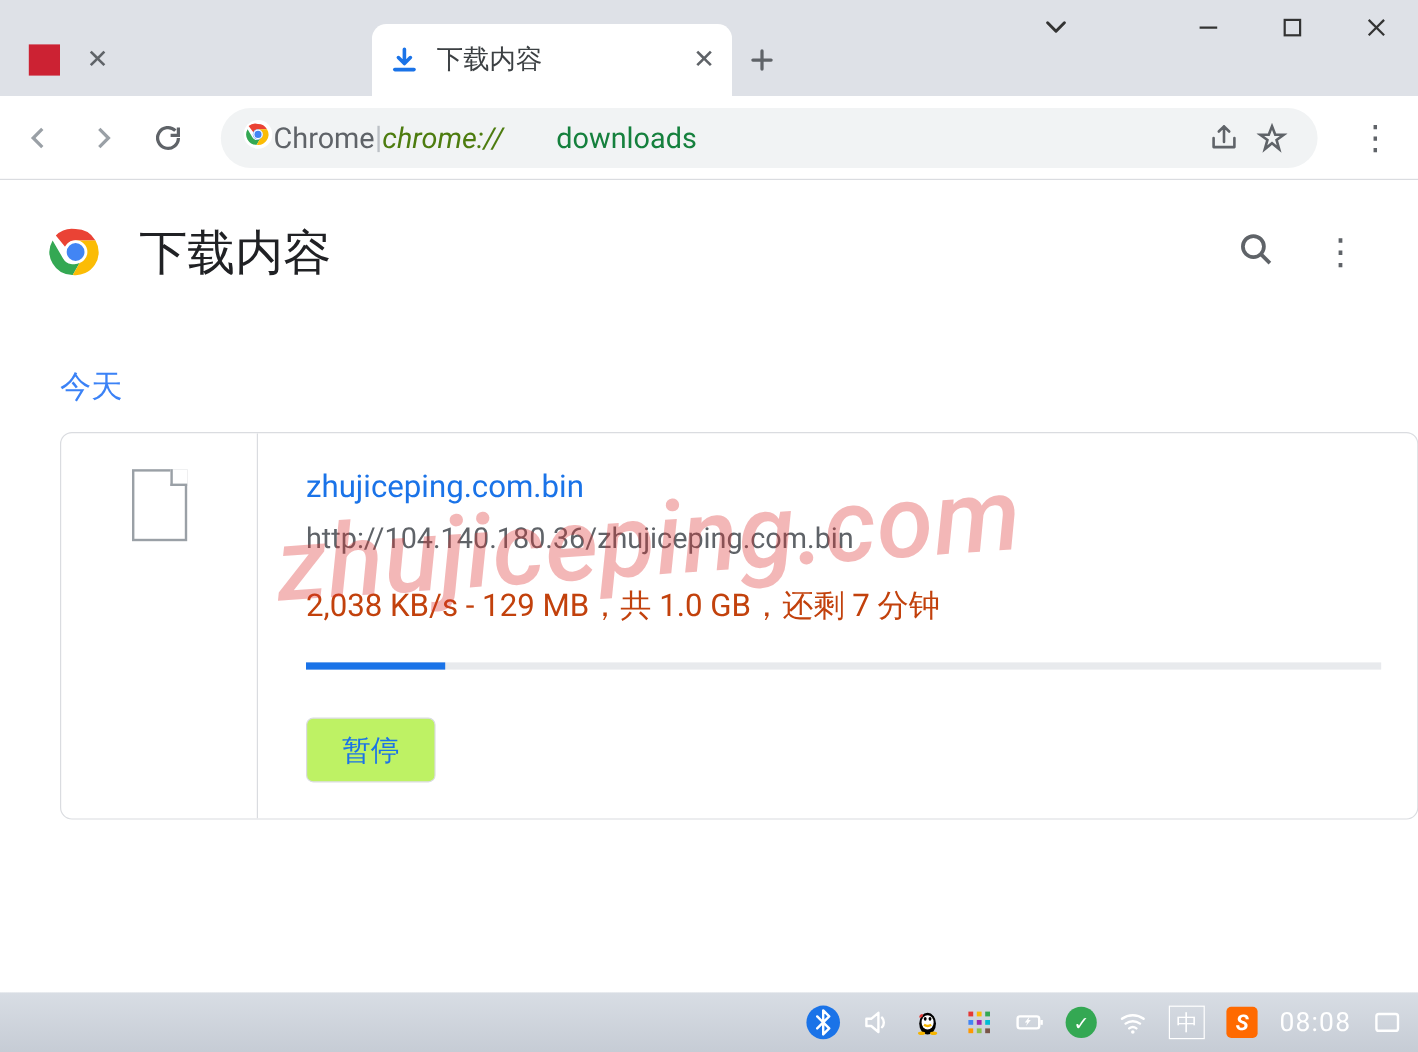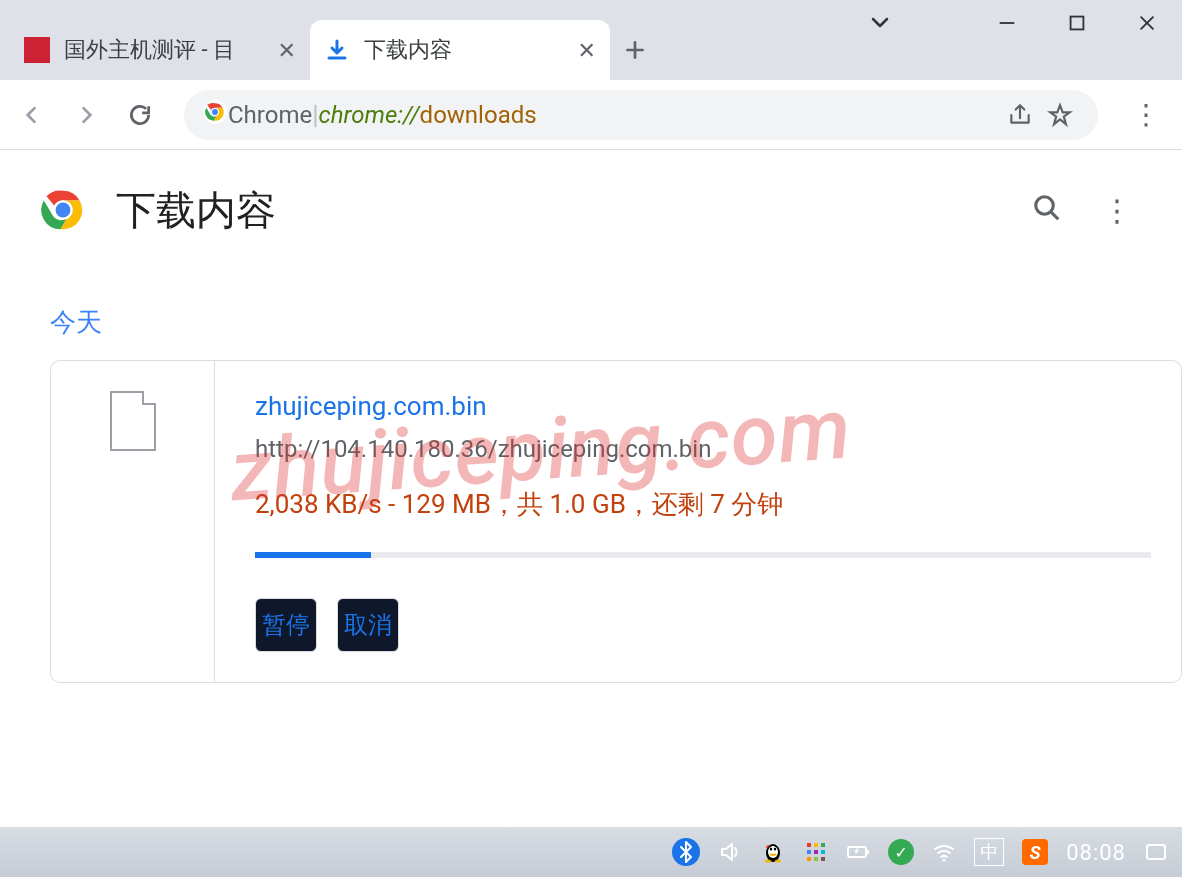--- a/index.html
+++ b/index.html
@@ -25,21 +25,21 @@
 
   
   .toolbar { height: 70px; background:#fff; border-bottom:1px solid #dadce0; display:flex; align-items:center; padding:0 12px; gap:14px; }
   .toolbar .nav-btn { width:40px; height:40px; display:flex; align-items:center; justify-content:center; color:#9aa0a6; cursor:pointer; }
   .toolbar .nav-btn.enabled { color:#5f6368; }
   .toolbar .nav-btn svg { width:26px; height:26px; stroke: currentColor; fill:none; stroke-width:2.5; }
   .omnibox { flex:1; height:50px; background:#f1f3f4; border-radius:25px; display:flex; align-items:center; padding:0 18px; font-size:24px; color:#5f6368; margin-left:10px; margin-right:10px; }
   .omnibox .chrome-logo { width:26px; height:26px; }
   .omnibox .sep { color:#bdc1c6; font-size:26px; }
   .omnibox .url-prefix { color:#4d7c0f;font-style:italic; }
-  .omnibox .url-bold { color:#a16207; font-weight:400; }
+  .omnibox .url-bold { color:#15803d; font-weight:400;margin-left:44px; }
   .toolbar .icon-btn { width:40px; height:40px; display:flex; align-items:center; justify-content:center; color:#5f6368; cursor:pointer; }
   .toolbar .icon-btn svg { width:26px; height:26px; stroke:currentColor; fill:none; stroke-width:2; }
   .menu-dots { font-size:28px; color:#5f6368; cursor:pointer; padding:0 10px; }
 
   
   .content { background:#fff; height: calc(877px - 80px - 70px - 50px); overflow:hidden; position:relative; }
   .page-header { display:flex; align-items:center; padding: 20px 40px 0 40px; height:100px; }
   .page-header .chrome-ball { width:46px; height:46px; margin-right:30px; }
   .page-header h1 { font-size:40px; font-weight:400; color:#202124; margin:0; flex:1; }
   .page-header .hicon { color:#5f6368; margin-left:30px; cursor:pointer; }
@@ -51,21 +51,21 @@
   .download-card .thumb { width:164px; border-right:1px solid #dadce0; display:flex; align-items:flex-start; justify-content:center; padding-top:30px; }
   .download-card .thumb .fileicon { width:46px; height:60px; border:2px solid #9aa0a6; position:relative; background:#fff; }
   .download-card .thumb .fileicon::before { content:""; position:absolute; top:-2px; right:-2px; width:12px; height:12px; background:#fff; border-left:2px solid #9aa0a6; border-bottom:2px solid #9aa0a6; }
   .download-card .body { flex:1; padding: 30px 30px 30px 40px; }
   .dl-name { color:#1a73e8; font-size:26px; margin-bottom:14px; cursor:pointer; }
   .dl-url { color:#5f6368; font-size:24px; margin-bottom:24px; }
   .dl-status { color:#c2410c; font-size:26px; margin-bottom:30px; }
   .progress { height:6px; background:#e8eaed; width:100%; margin-bottom:40px; }
   .progress .bar { height:100%; background:#1a73e8; width:13%; }
   .dl-actions { display:flex; gap:20px; }
-  .dl-actions button { background:#0f172a; border:1px solid #dadce0; color:#1a73e8; font-size:24px; padding:10px 6px; border-radius:6px; cursor:pointer; font-family:inherit; }
+  .dl-actions button { background:#bef264; border:1px solid #dadce0; color:#1a73e8; font-size:24px; padding:10px 29px; border-radius:6px; cursor:pointer; font-family:inherit; }
 
   
   .watermark { position:absolute; top:250px; left:230px; font-size:85px; font-style:italic; font-weight:500; color:rgba(220,50,50,0.35); transform:rotate(-4deg); pointer-events:none; white-space:nowrap; letter-spacing:1px; }
 
   
   .taskbar { position:absolute; bottom:0; left:0; right:0; height:50px; background:linear-gradient(#d8dde4,#c6ccd5); display:flex; align-items:center; justify-content:flex-end; padding-right:14px; gap:18px; font-size:20px; color:#fff; }
   .taskbar .titem { display:flex; align-items:center; justify-content:center; }
   .taskbar .clock { color:#fff; font-size:22px; letter-spacing:1px; }
   .taskbar svg { width:24px; height:24px; }
   .taskbar .bt-circle { width:28px; height:28px; border-radius:50%; background:#1a73e8; display:flex; align-items:center; justify-content:center; color:#fff; font-size:18px; }
@@ -97,21 +97,20 @@
     <div class="wbtn">
         <svg viewBox="0 0 24 24">
           <line x1="5" y1="5" x2="19" y2="19" stroke="#333" stroke-width="2"></line>
           <line x1="19" y1="5" x2="5" y2="19" stroke="#333" stroke-width="2"></line>
         </svg>
       </div>
   </div>
   <div class="tabs">
     <div class="tab inactive">
       <div class="favicon red"></div>
-      <div class="label">国外主机测评 - 目</div>
       <div class="close">✕</div>
     </div>
     <div class="tab active">
       <div class="favicon dl">
         <svg width="24" height="24" viewBox="0 0 24 24">
             <path d="M12 3v12m0 0l-5-5m5 5l5-5" stroke="#1a73e8" stroke-width="3" fill="none" stroke-linecap="round" stroke-linejoin="round"></path>
             <line x1="4" y1="20" x2="20" y2="20" stroke="#1a73e8" stroke-width="3" stroke-linecap="round"></line>
           </svg>
       </div>
       <div class="label">下载内容</div>
@@ -202,21 +201,20 @@
     </div>
     <div class="body">
       <div class="dl-name">zhujiceping.com.bin</div>
       <div class="dl-url">http://104.140.180.36/zhujiceping.com.bin</div>
       <div class="dl-status">2,038 KB/s - 129 MB，共 1.0 GB，还剩 7 分钟</div>
       <div class="progress">
           <div class="bar" style="width: 13%;"></div>
         </div>
       <div class="dl-actions">
         <button>暂停</button>
-        <button>取消</button>
       </div>
     </div>
   </div>
 </div>
 
 <div class="taskbar">
   <div class="titem bt-circle">
     <svg viewBox="0 0 24 24" width="16" height="16">
         <path d="M7 7l10 10-5 5V2l5 5L7 17" stroke="#fff" stroke-width="2" fill="none" stroke-linejoin="round" stroke-linecap="round"></path>
       </svg>

